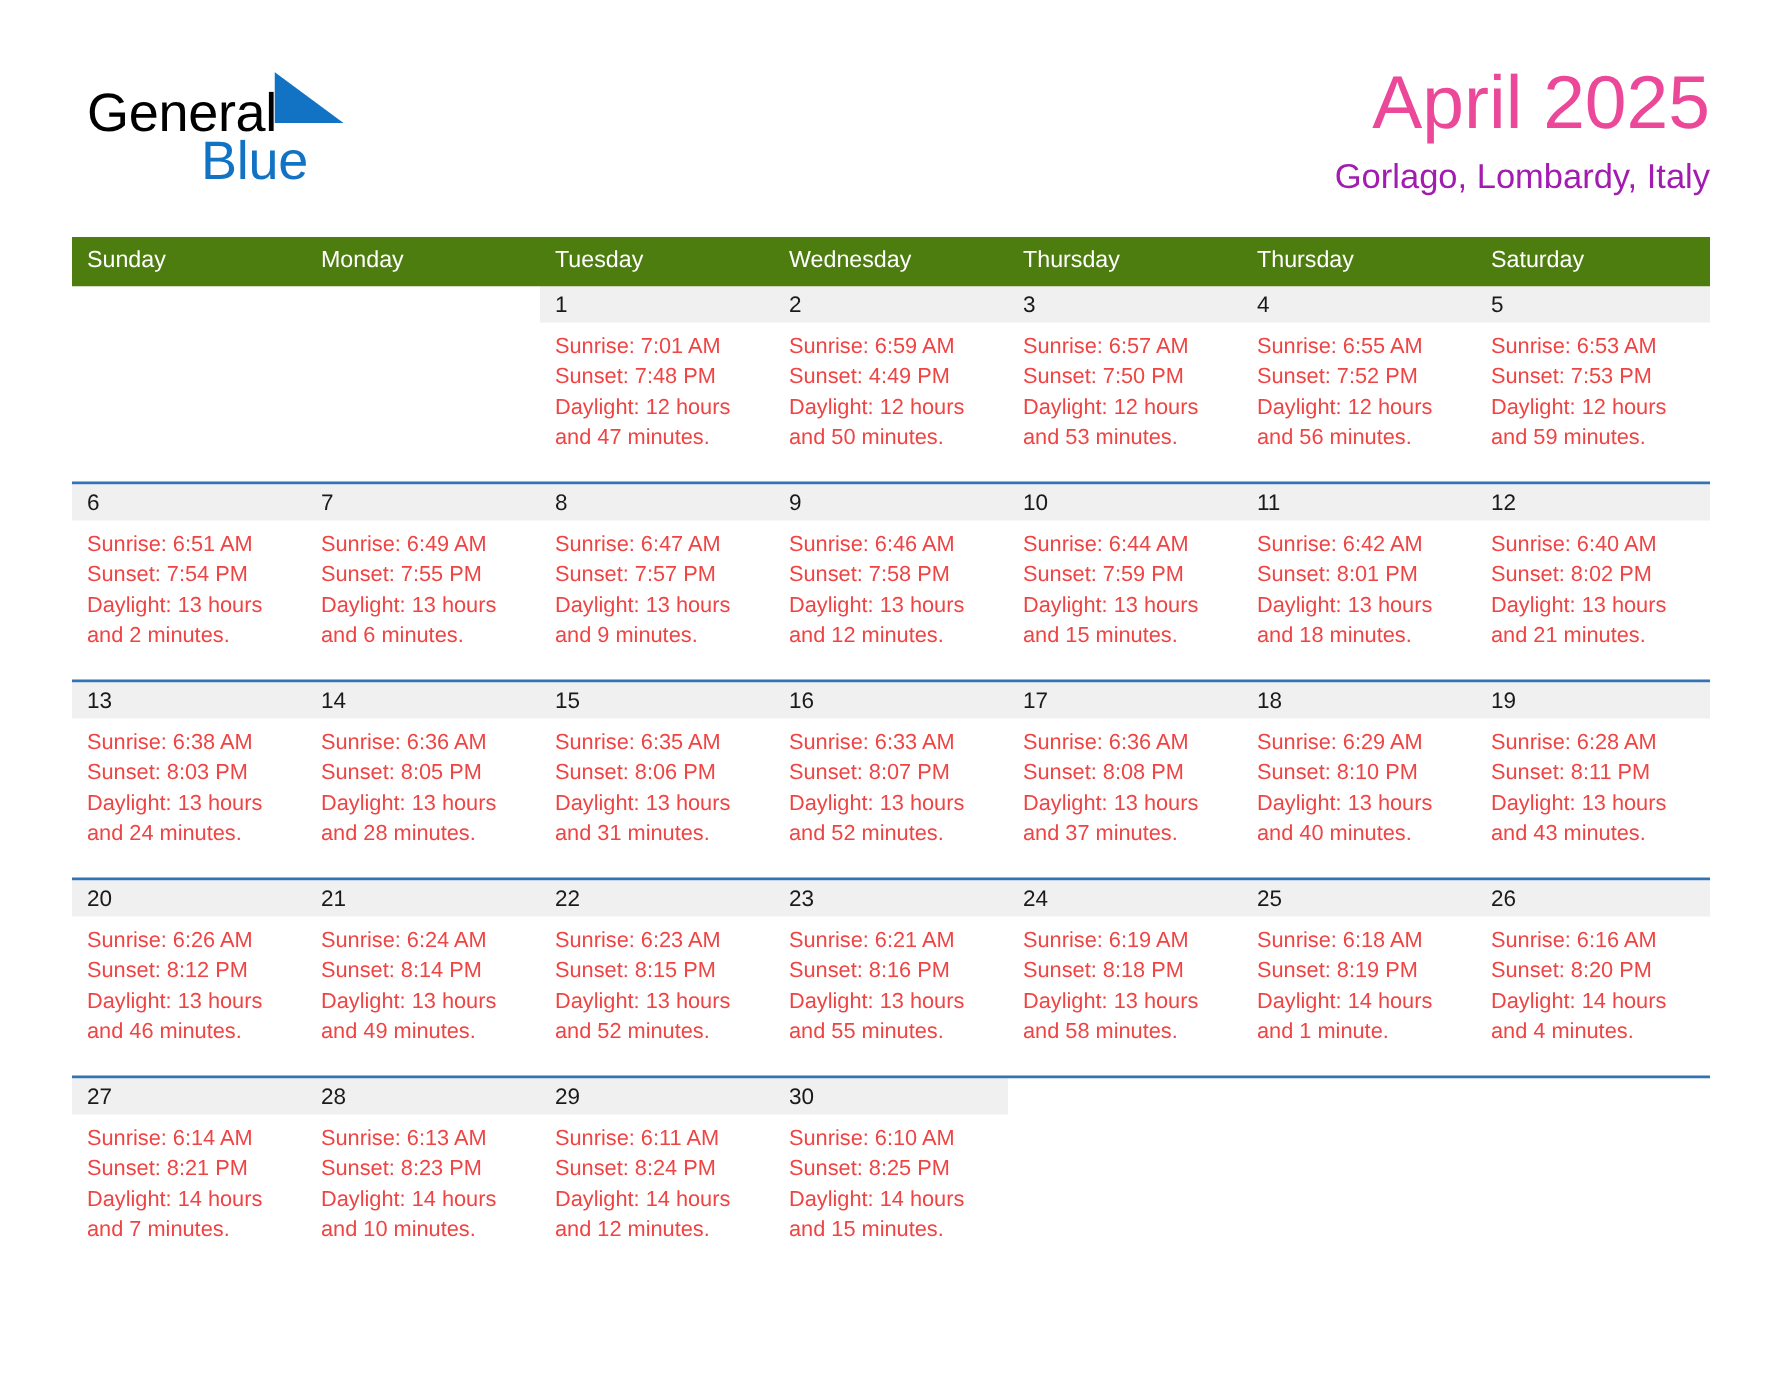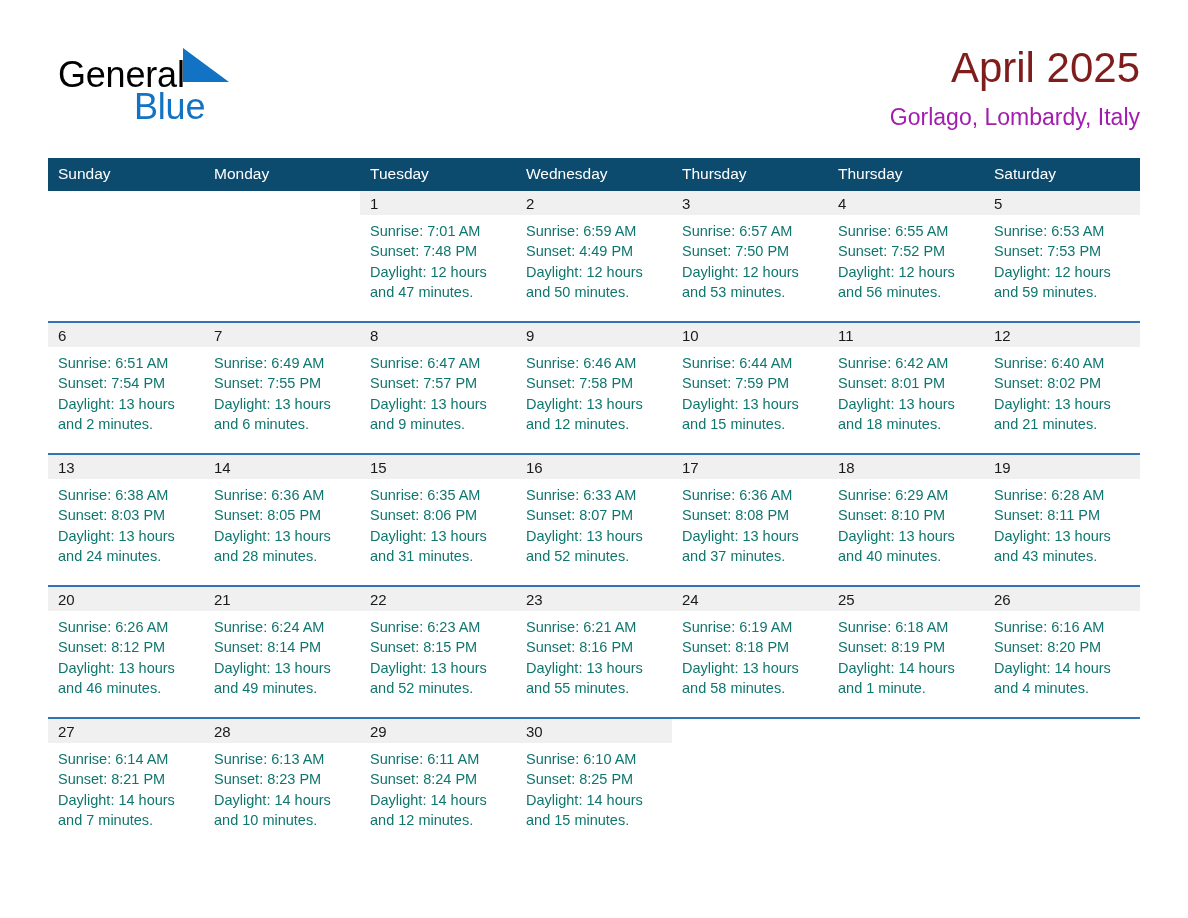--- a/index.html
+++ b/index.html
@@ -66,22 +66,22 @@
     letter-spacing: -0.2px;
   }
 
   .title-block {
     position: absolute;
     right: 0;
     top: 0;
     text-align: right;
   }
   .month-title {
-    font-size: 42px;
-    color: #7f1d1d;
+    font-size: 50px;
+    color: #ec4899;
     line-height: 56px;
     white-space: nowrap;
   }
   .location-title {
     font-size: 23px;
     color: #a21caf;
     line-height: 34px;
     margin-top: 4px;
     white-space: nowrap;
   }
@@ -91,21 +91,21 @@
     position: absolute;
     left: 48px;
     top: 158px;
     width: 1092px;
     border-collapse: collapse;
     table-layout: fixed;
   }
   .calendar col { width: 156px; }
 
   .dow-row th {
-    background: #0c4a6e;
+    background: #4d7c0f;
     color: #ffffff;
     font-size: 15.5px;
     font-weight: normal;
     text-align: left;
     padding: 7px 0 8px 10px;
     height: 17px;
     vertical-align: middle;
     border: none;
   }
 
@@ -132,21 +132,21 @@
     color: #1a1a1a;
     line-height: 21px;
   }
   .cell-blank .daynum-strip {
     background: #ffffff;
   }
   .cell-body {
     padding: 6px 8px 0 10px;
     font-size: 14.5px;
     line-height: 20.3px;
-    color: #0f766e;
+    color: #ef4444;
   }
   .cell-body div {
     white-space: normal;
   }
 </style>
 </head>
 <body>
 
 <div class="page">
 

